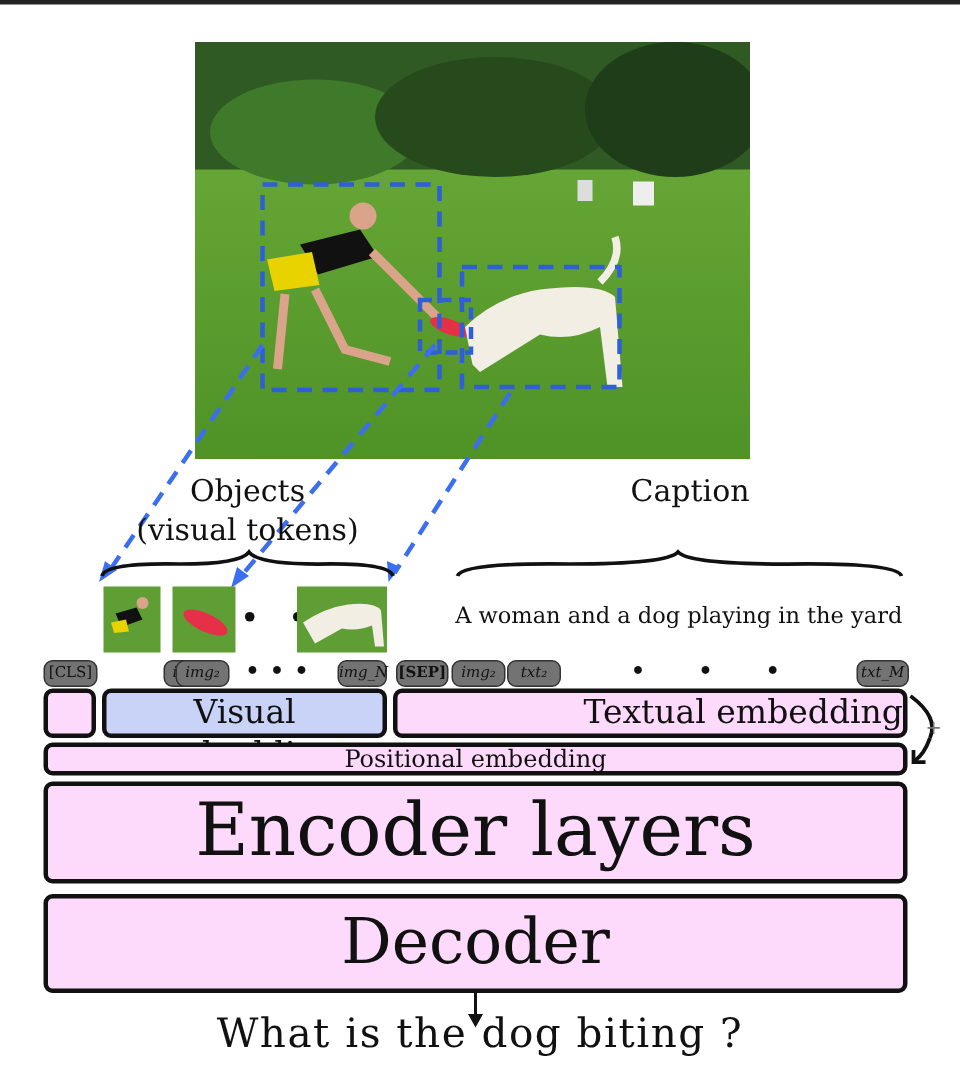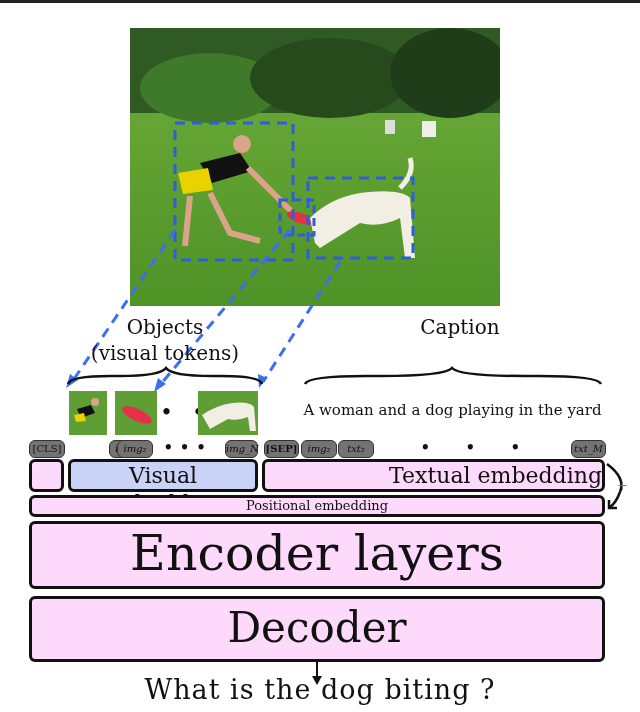--- a/index.html
+++ b/index.html
@@ -10,21 +10,21 @@
   .photo svg{display:block;}
   .label{text-align:center;font-size:20px;line-height:26px;}
   .thumb{top:391px;height:44px;overflow:hidden;}
   .dots{font-size:22px;letter-spacing:6px;}
   .caption-text{left:300px;top:401px;width:305px;font-size:15px;text-align:center;}
   .tok{top:440px;height:16px;border:1px solid #333;border-radius:6px;font-size:10px;line-height:15px;text-align:center;font-style:italic;background:#737373;}
   .tok.up{font-style:normal;}
   .box{border:3px solid #111;border-radius:6px;box-sizing:border-box;background:#fdd9fb;text-align:center;}
   .box.blue{background:#c9d3f7;}
   .emb{top:459px;height:33px;font-size:22px;line-height:28px;}
-  .pos{left:29px;top:495px;width:576px;height:22px;font-size:13px;line-height:16px;}
+  .pos{left:29px;top:495px;width:576px;height:22px;font-size:16px;line-height:16px;}
   .enc{left:29px;top:521px;width:576px;height:68px;font-size:49px;line-height:60px;}
   .dec{left:29px;top:596px;width:576px;height:66px;font-size:42px;line-height:58px;}
   .question{left:0;top:674px;width:640px;text-align:center;font-size:27px;letter-spacing:1px;}
 </style>
 </head>
 <body>
 
 <div class="abs topbar"></div>
 
 <div class="abs photo">

